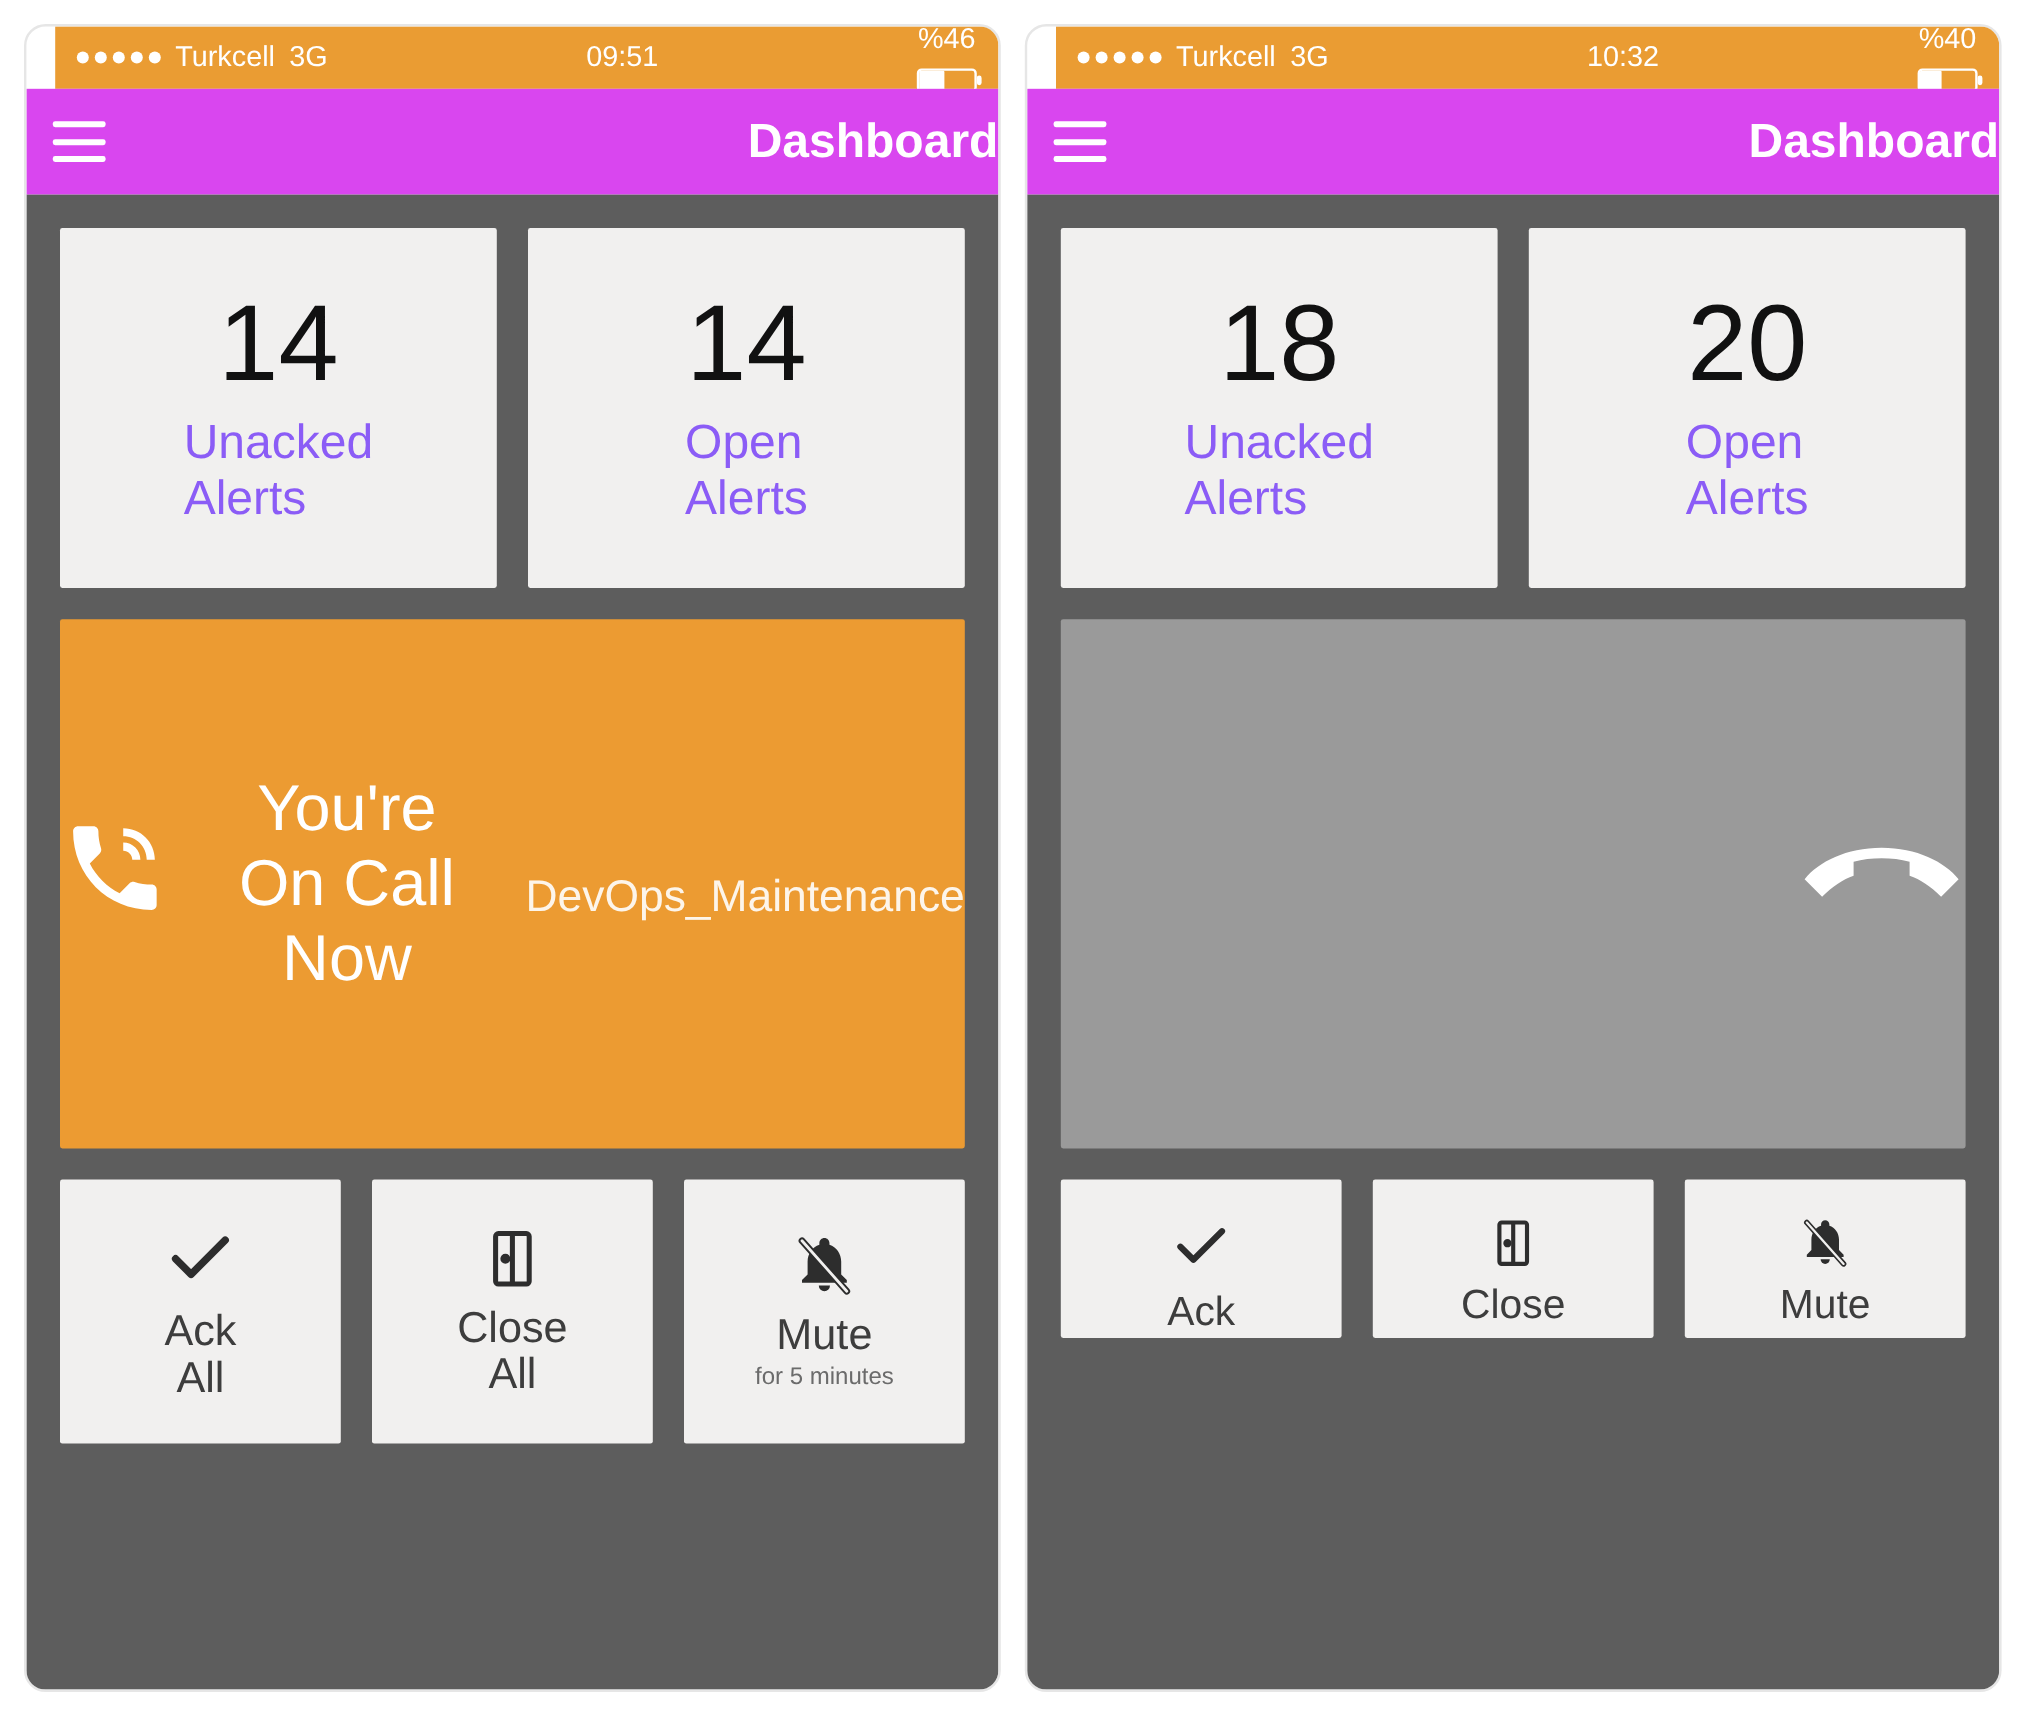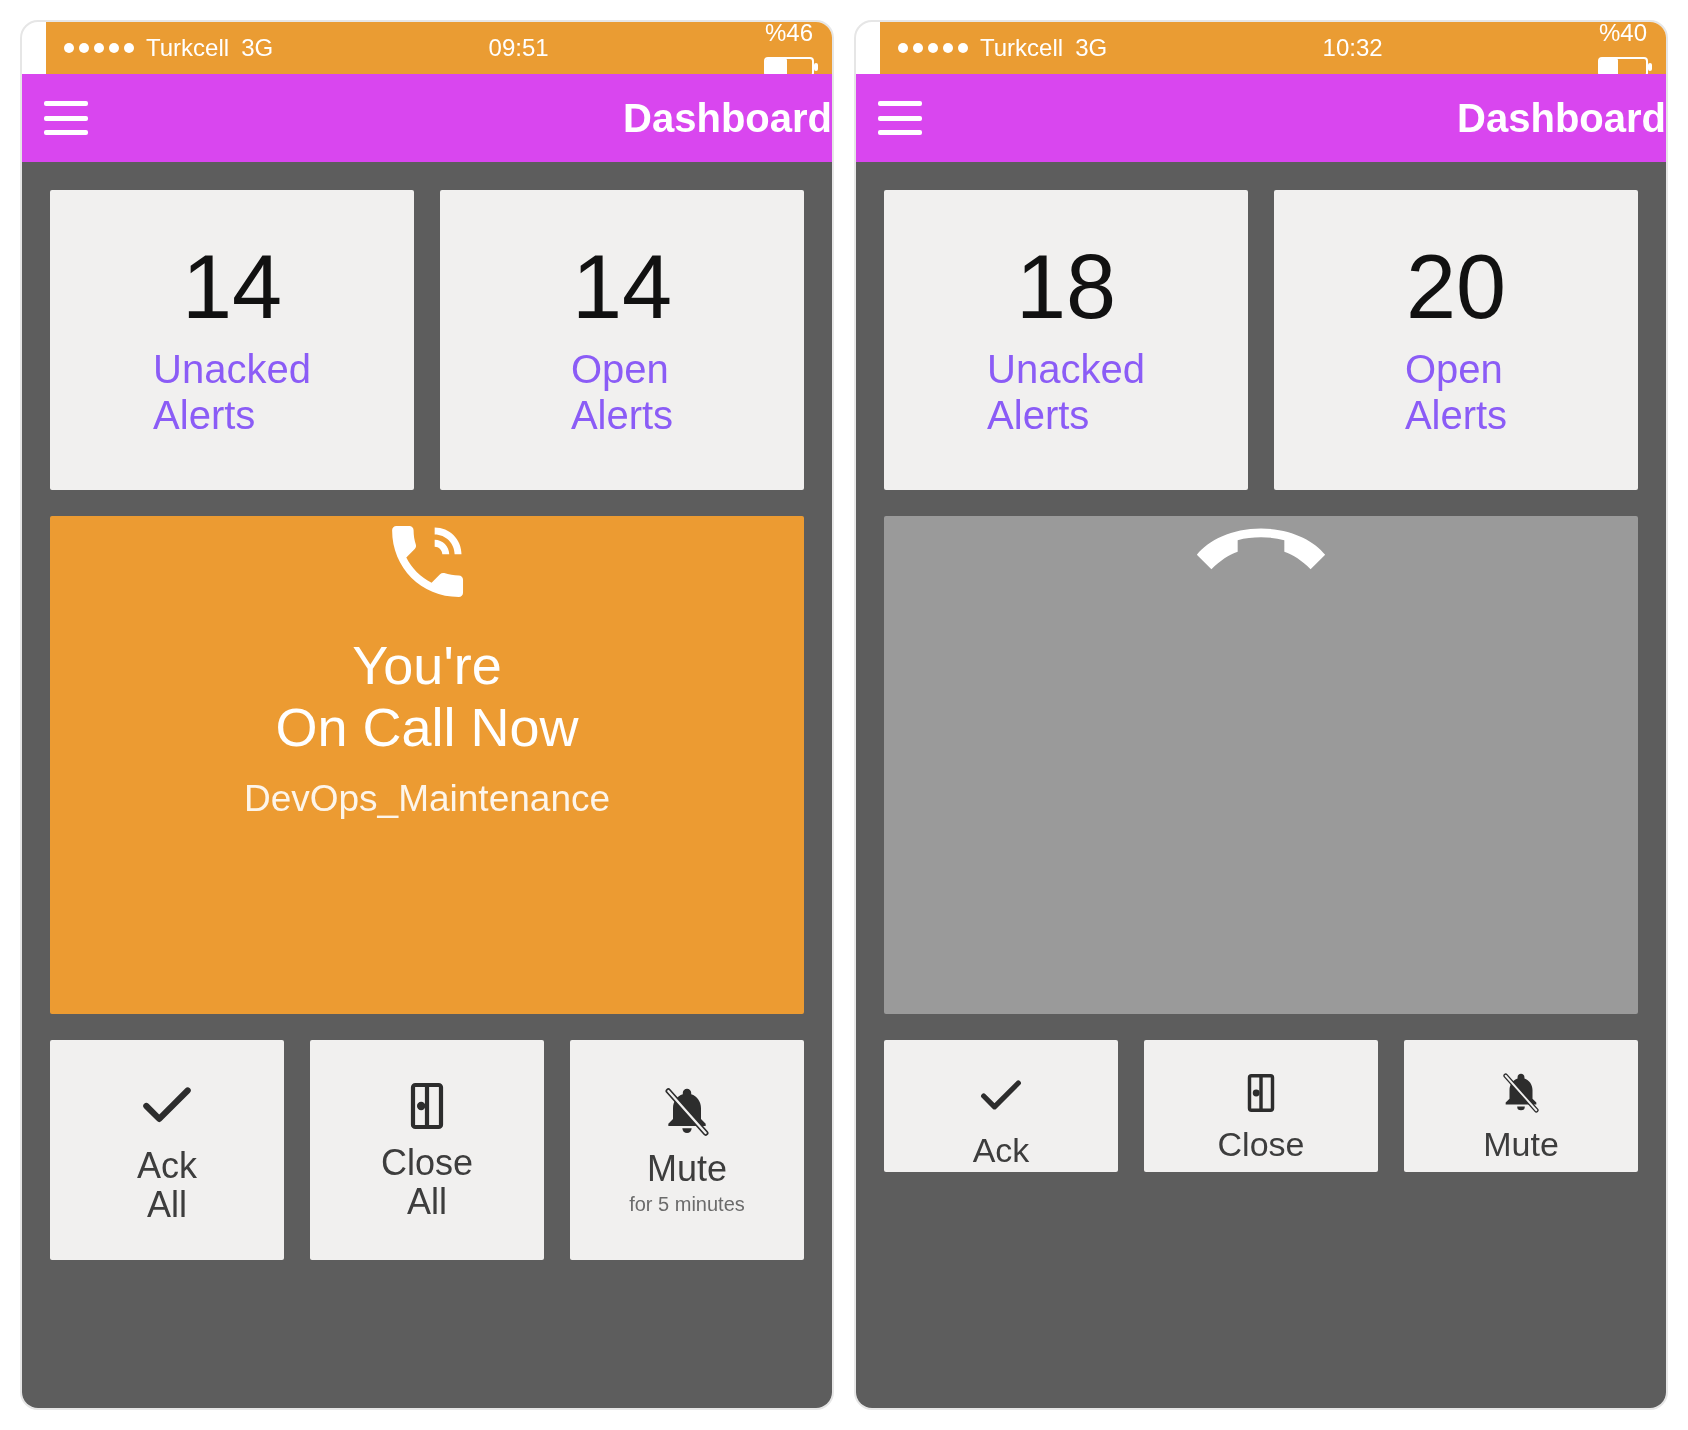--- a/index.html
+++ b/index.html
@@ -83,23 +83,23 @@
     border-radius: 2px;
     display: flex; flex-direction: column; align-items: center; justify-content: center;
     padding: 30px 10px;
     cursor: pointer;
   }
   .count-tile { height: 300px; }
   .count-tile .num { font-size: 90px; font-weight: 200; color: #111; line-height: 1; margin-bottom: 14px; }
   .count-tile .lbl { font-size: 40px; font-weight: 300; color: #8b5cf6; text-align: left; line-height: 1.15; white-space: pre-line; }
 
   .hero {
-    height: 498px;
+    height: 441px;
     border-radius: 2px;
-    display: flex; flex-direction: column; align-items: center; justify-content: flex-start;
+    display: flex; flex-direction: row; align-items: center; justify-content: flex-end;
     color: #fff; text-align: center;
   }
   .hero.orange { background: #ec9b32; }
   .hero.gray   { background: #9a9a9a; }
   .hero svg { margin-bottom: 26px; }
   .hero .line { font-size: 54px; font-weight: 300; line-height: 1.15; white-space: pre-line; }
   .hero .sub  { font-size: 37px; font-weight: 300; margin-top: 20px; opacity: 0.9; color: #fff; }
 
   .action-row { display: flex; gap: 26px; }
   .action {

